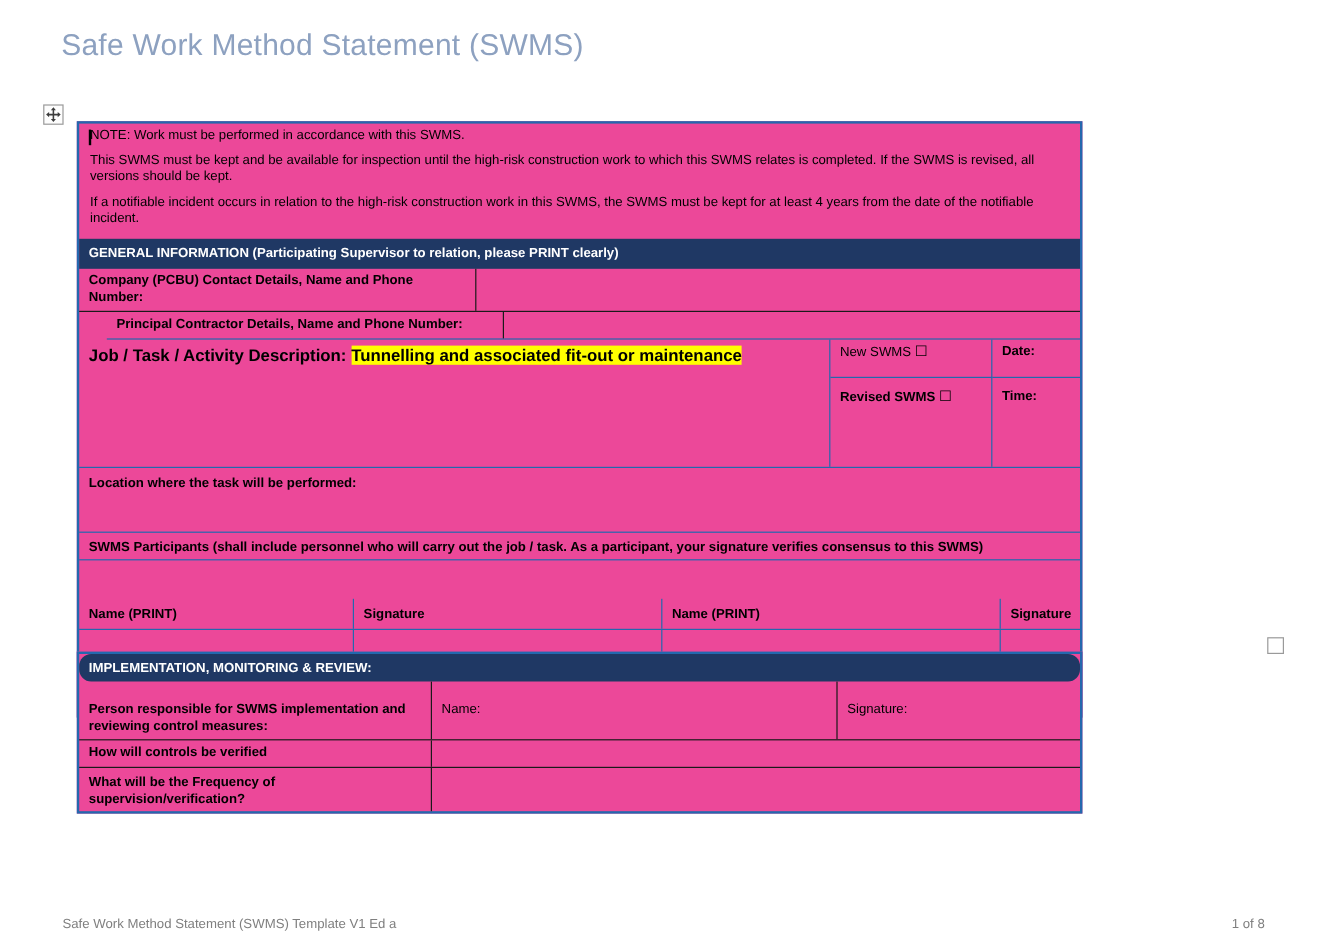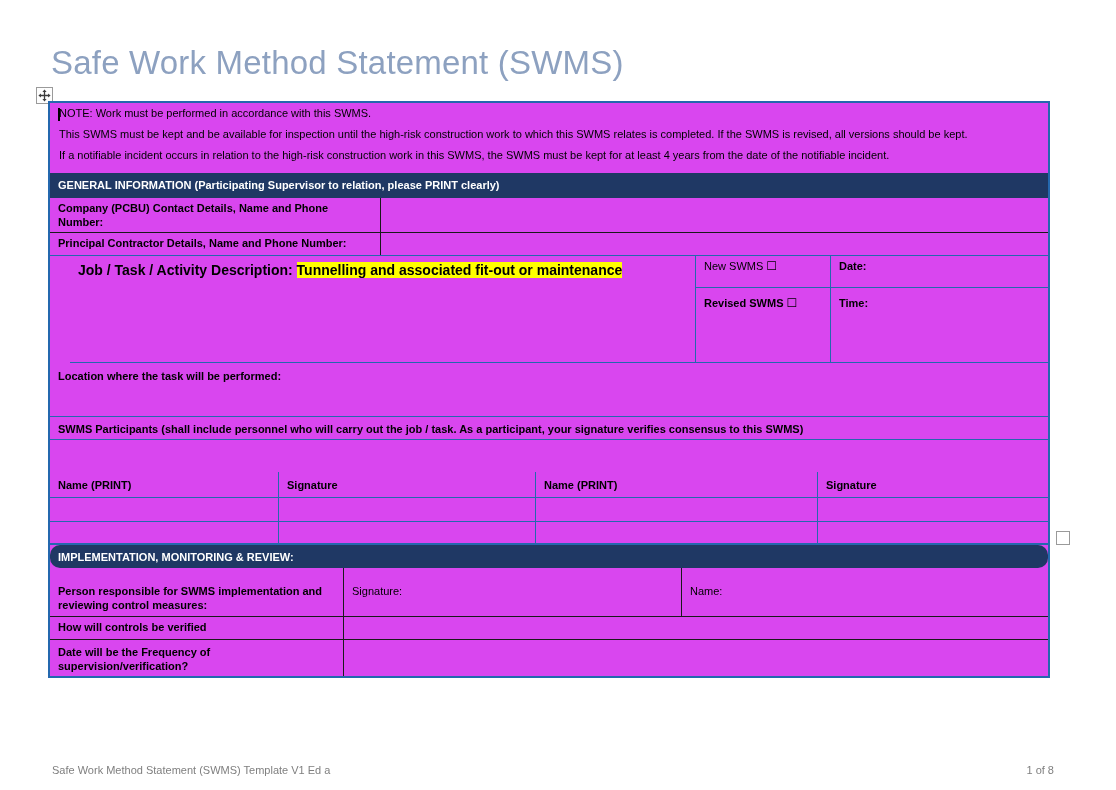--- a/index.html
+++ b/index.html
@@ -5,34 +5,34 @@
   * { margin: 0; padding: 0; box-sizing: border-box; }
   html, body { background: #ffffff; }
   body {
     font-family: "Liberation Sans", "DejaVu Sans", sans-serif;
     width: 1116px; height: 790px; position: relative; overflow: hidden;
     color: #000;
   }
   .page { position: absolute; inset: 0; background: #fff; }
 
   .doc-title {
-    position: absolute; left: 51px; top: 44px;
-    font-size: 33px; font-weight: 400; color: #8DA1C0; letter-spacing: 0.2px;
+    position: absolute; left: 51px; top: 24px;
+    font-size: 25px; font-weight: 400; color: #8DA1C0; letter-spacing: 0.2px;
     white-space: nowrap;
   }
 
   .move-handle {
     position: absolute; left: 36px; top: 87px; width: 17px; height: 17px;
     border: 1px solid #9a9a9a; background: #fdfdfd;
     display: flex; align-items: center; justify-content: center;
     cursor: move;
   }
 
   
-  .tbl { position: absolute; left: 48px; width: 1002px; border: 2px solid #2468AE; background: #d946ef; }
+  .tbl { position: absolute; left: 64px; width: 838px; border: 2px solid #2468AE; background: #ec4899; }
   .tbl1 { top: 101px; }
   .tbl2 { top: 543px; }
 
   .bar {
     background: #1F3864; color: #fff; font-weight: bold; font-size: 11px;
     display: flex; align-items: center; padding: 0 8px;
   }
   .bar1 { min-height: 25px; }
   .bar2 { min-height: 23px; border-radius: 10px; }
 
@@ -41,26 +41,26 @@
 
   
   .note-row { min-height: 64px; position: relative; padding: 4px 8px 2px 9px; }
   .note-row p { font-size: 11px; line-height: 1.2; margin-bottom: 8px; font-weight: 400; }
   .caret { position: absolute; left: 8px; top: 5px; width: 1.5px; height: 13px; background: #000; }
 
   
   .row2 { display: grid; grid-template-columns: 331px 1fr; }
   .row2 .cell:first-child { border-right: 1.5px solid #1a1a1a; }
   .row-company { min-height: 24px; border-bottom: 1.5px solid #1a1a1a; }
-  .row-principal { min-height: 23px; border-bottom: 1.5px solid #2468AE; }
+  .row-principal { min-height: 23px; border-bottom: 1.5px solid #2468AE; margin-left: 23px; }
 
   
   .job-row {
     display: grid; grid-template-columns: 626px 135px 1fr; grid-template-rows: 32px auto;
-    border-bottom: 1.5px solid #2468AE; min-height: 107px; margin-left: 20px;
+    border-bottom: 1.5px solid #2468AE; min-height: 107px;
   }
   .job-cell { grid-row: 1 / 3; border-right: 1.5px solid #2468AE; padding: 5px 8px; }
   .job-cell .job-label { font-size: 14px; font-weight: bold; }
   .job-cell .hl { font-size: 14px; font-weight: bold; background: #FFFF00; }
   .swms-new  { grid-row: 1; grid-column: 2; border-right: 1.5px solid #2468AE; border-bottom: 1.5px solid #2468AE; font-weight: 400; }
   .swms-rev  { grid-row: 2; grid-column: 2; border-right: 1.5px solid #2468AE; font-weight: 700; padding-top: 8px; }
   .dt-date   { grid-row: 1; grid-column: 3; border-bottom: 1.5px solid #2468AE; }
   .dt-time   { grid-row: 2; grid-column: 3; padding-top: 8px; }
   .cb { font-size: 12px; }
 
@@ -192,36 +192,36 @@
 
   <div class="resize-handle"></div>
 
   <div class="tbl tbl2">
 
     <div class="bar bar2">IMPLEMENTATION, MONITORING &amp; REVIEW:</div>
 
     <div class="impl-person">
       <div class="cell b">Person responsible for SWMS implementation and reviewing control measures:</div>
       <div class="cell">
+        <span>Name:</span>
+        <span></span>
+      </div>
+      <div class="cell">
         <span>Signature:</span>
-        <span></span>
-      </div>
-      <div class="cell">
-        <span>Name:</span>
         <span></span>
       </div>
     </div>
 
     <div class="impl-row impl-controls">
       <div class="cell b">How will controls be verified</div>
       <div class="cell"></div>
     </div>
 
     <div class="impl-row impl-freq">
-      <div class="cell b">Date will be the Frequency of supervision/verification?</div>
+      <div class="cell b">What will be the Frequency of supervision/verification?</div>
       <div class="cell"></div>
     </div>
   </div>
 
   <div class="footer">
     <span>Safe Work Method Statement (SWMS) Template V1 Ed a</span>
     <span>1 of 8</span>
   </div>
 
 </div>

